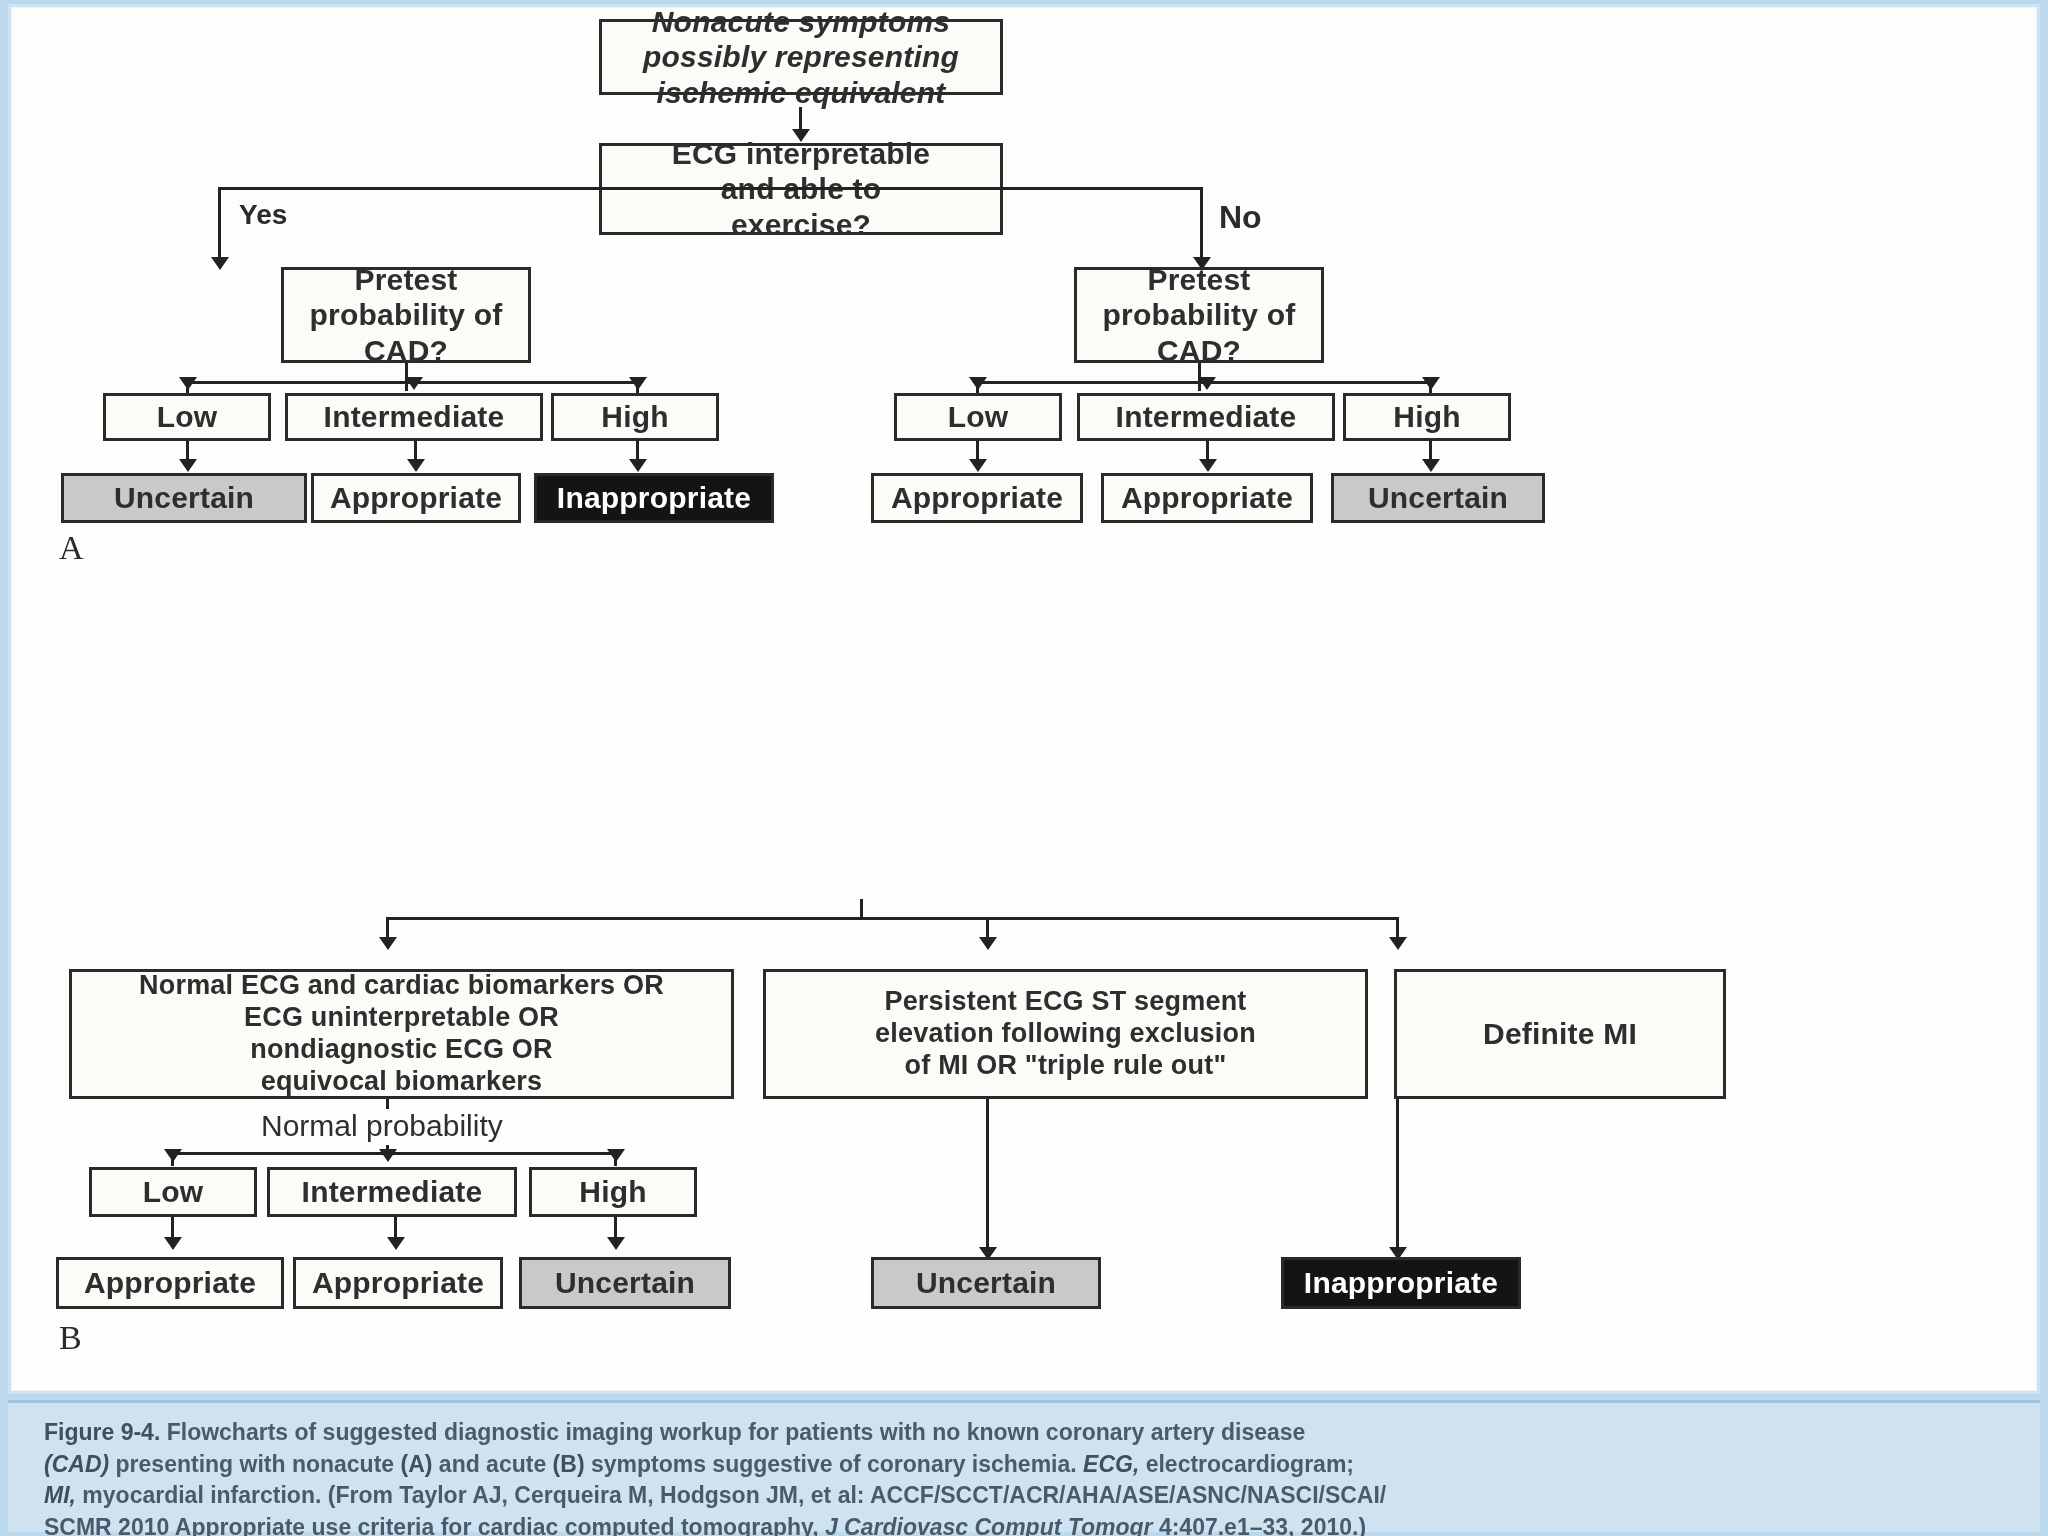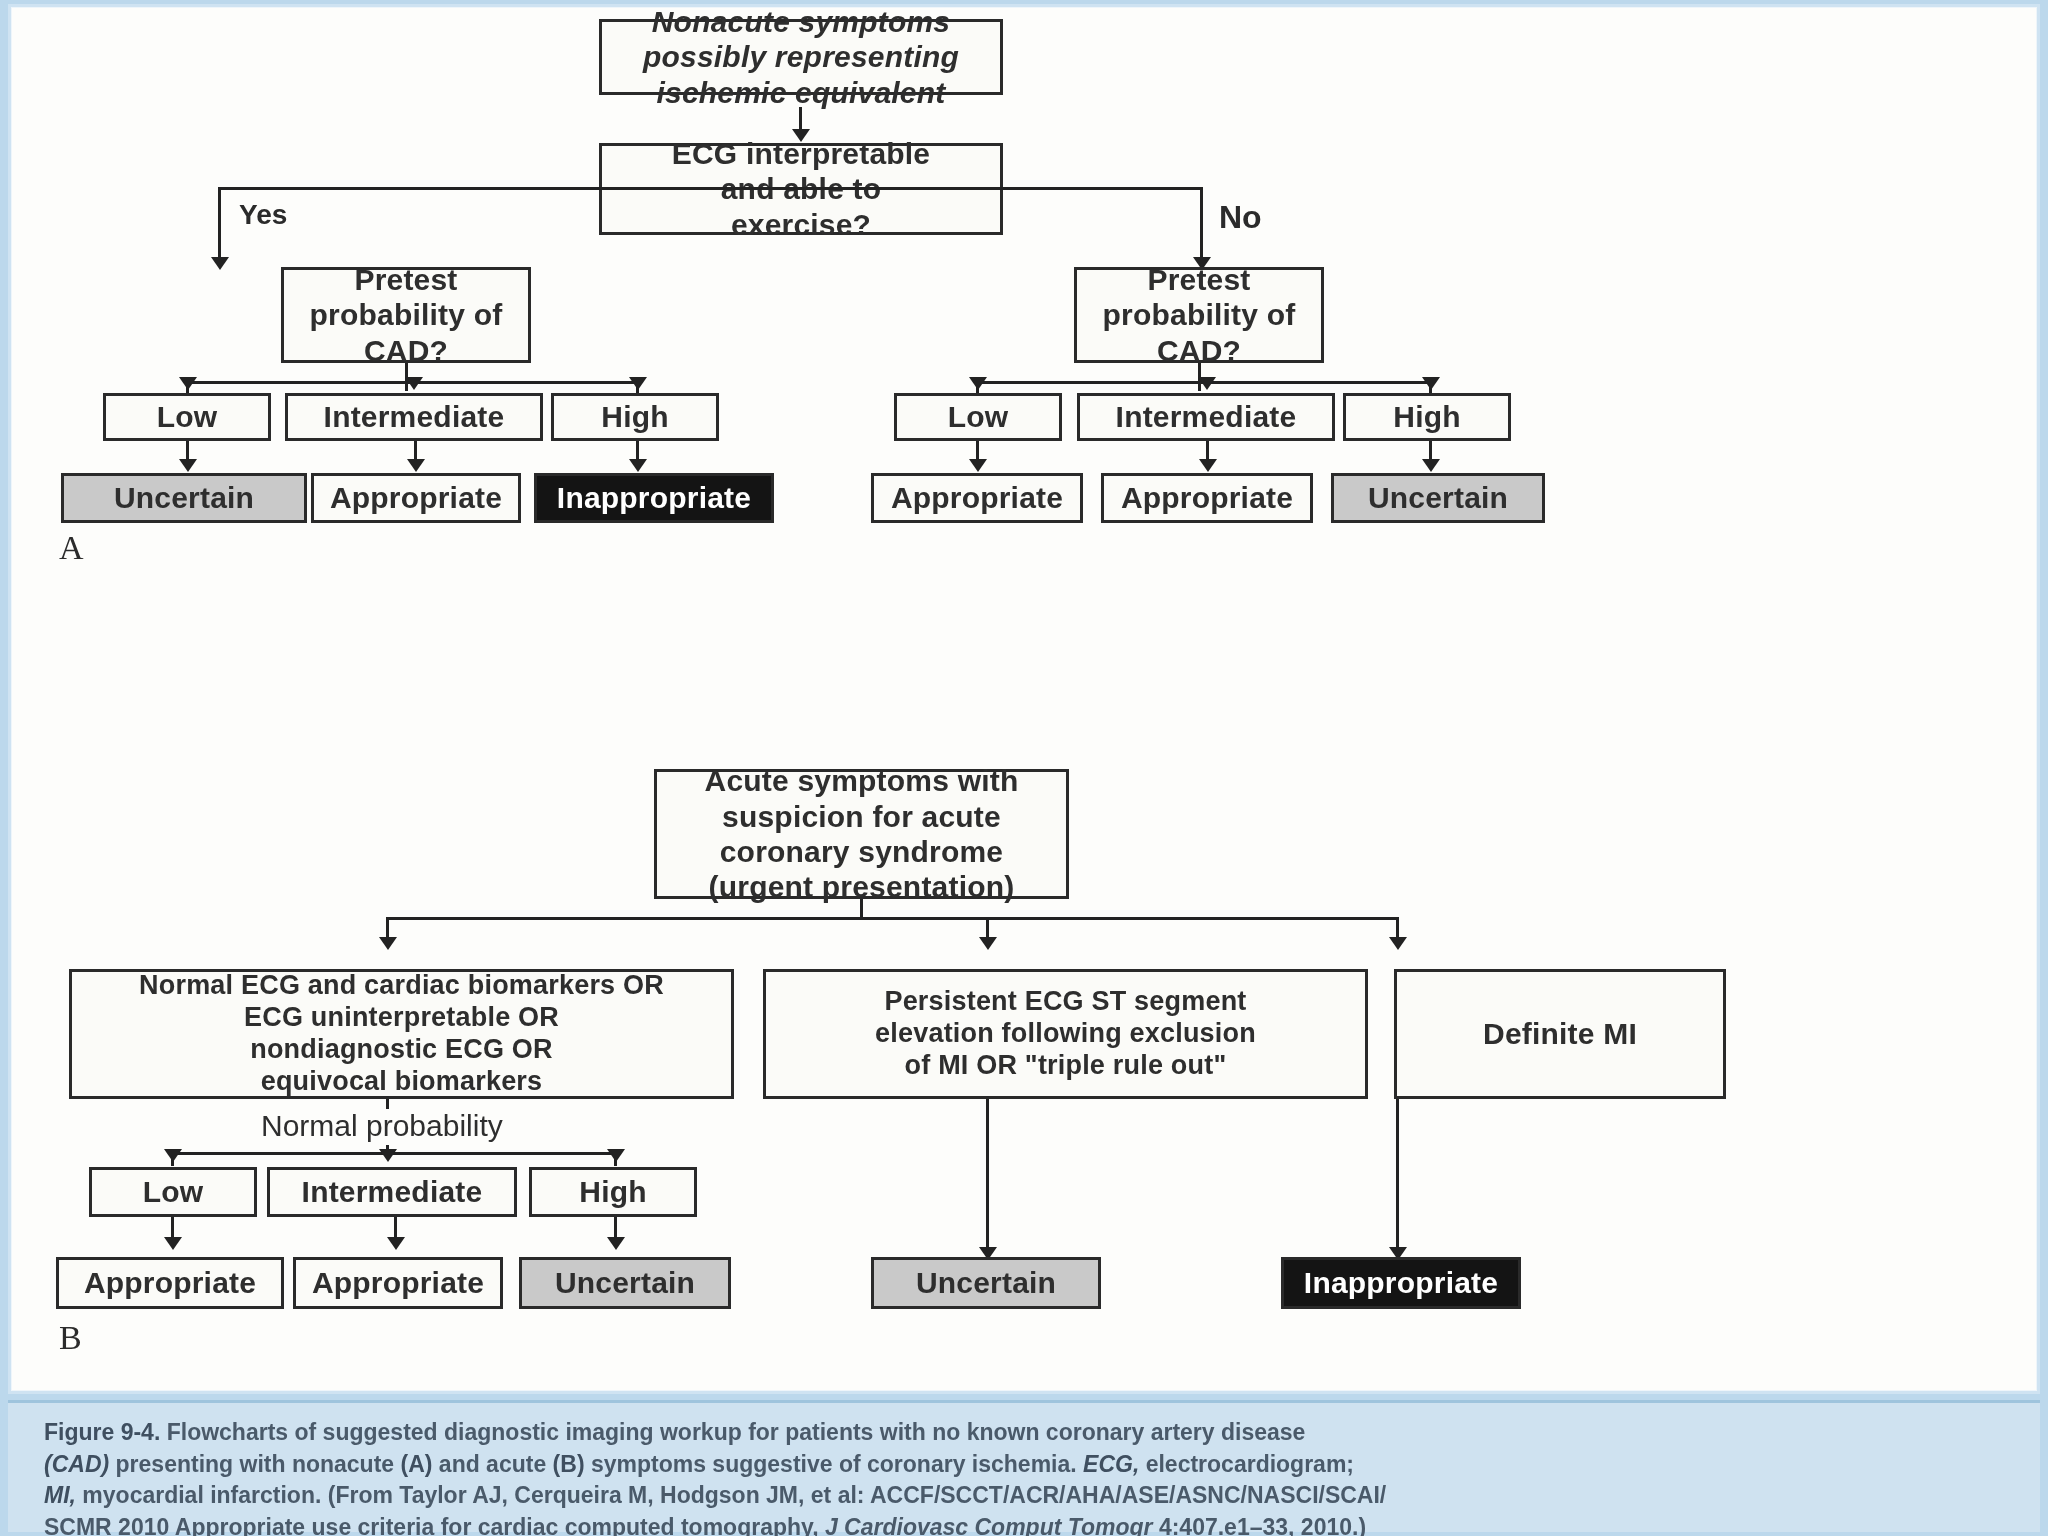--- a/index.html
+++ b/index.html
@@ -185,26 +185,20 @@
       <span class="txt">Appropriate</span>
     </div>
     <div class="box gray fs30" style="left:1320px; top:466px; width:214px; height:50px;">
       <span class="txt">Uncertain</span>
     </div>
 
     <div class="panel-letter" style="left:48px; top:522px;">
       <span>A</span>
     </div>
 
-    <div class="box bold fs30" style="left:643px; top:762px; width:415px; height:130px;">
-      <span class="txt">Acute symptoms with
-suspicion for acute
-coronary syndrome
-(urgent presentation)</span>
-    </div>
     <div class="vline" style="left:849px; top:892px; height:20px;"></div>
     <div class="hline" style="left:375px; top:910px; width:1010px;"></div>
     <div class="vline" style="left:375px; top:910px; height:24px;"></div>
     <div class="arrow" style="left:368px; top:930px;"></div>
     <div class="vline" style="left:975px; top:910px; height:24px;"></div>
     <div class="arrow" style="left:968px; top:930px;"></div>
     <div class="vline" style="left:1385px; top:910px; height:24px;"></div>
     <div class="arrow" style="left:1378px; top:930px;"></div>
 
     <div class="box fs27" style="left:58px; top:962px; width:665px; height:130px;">

